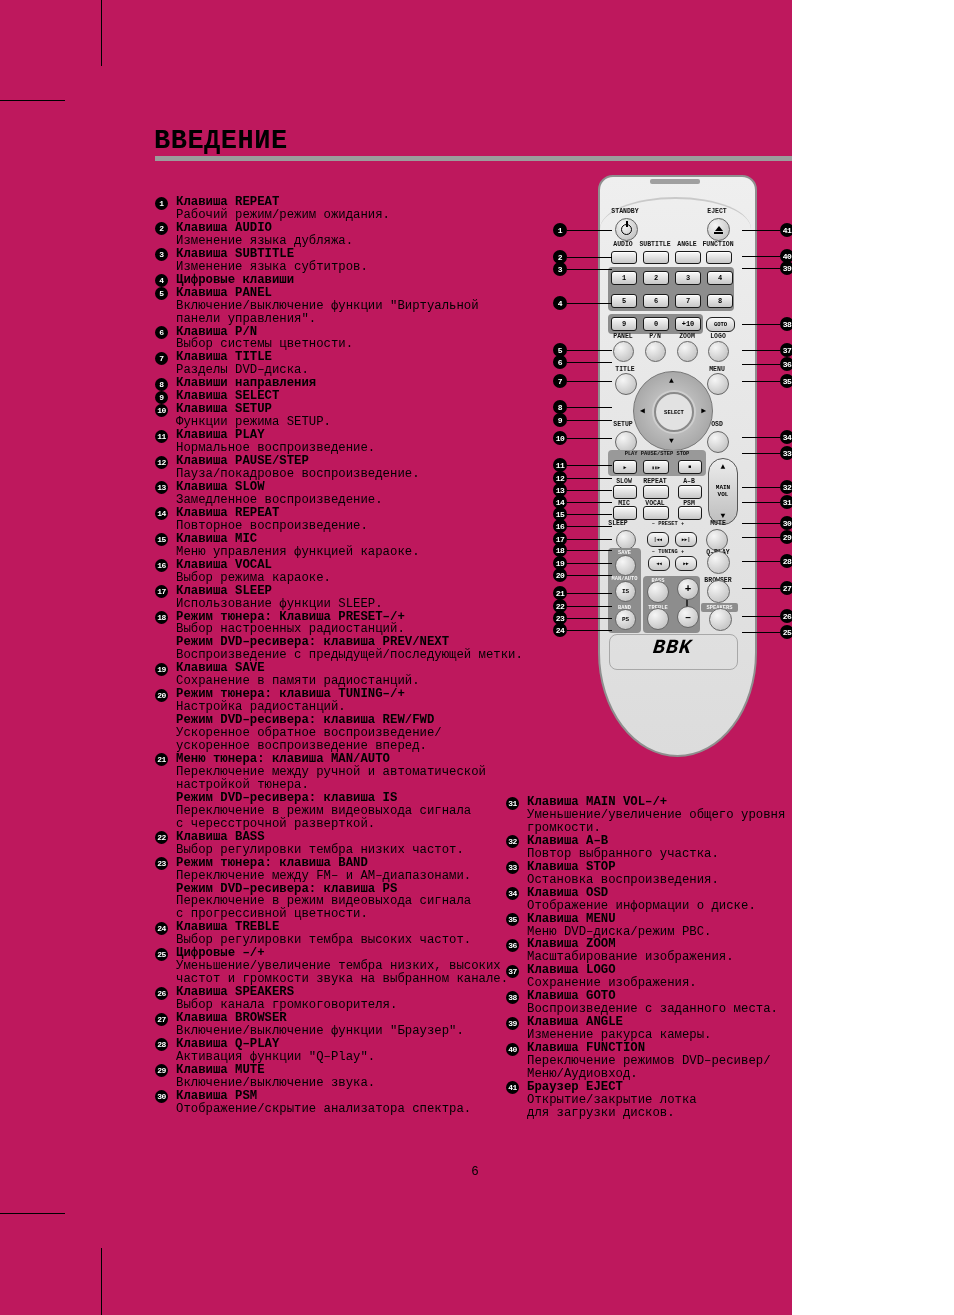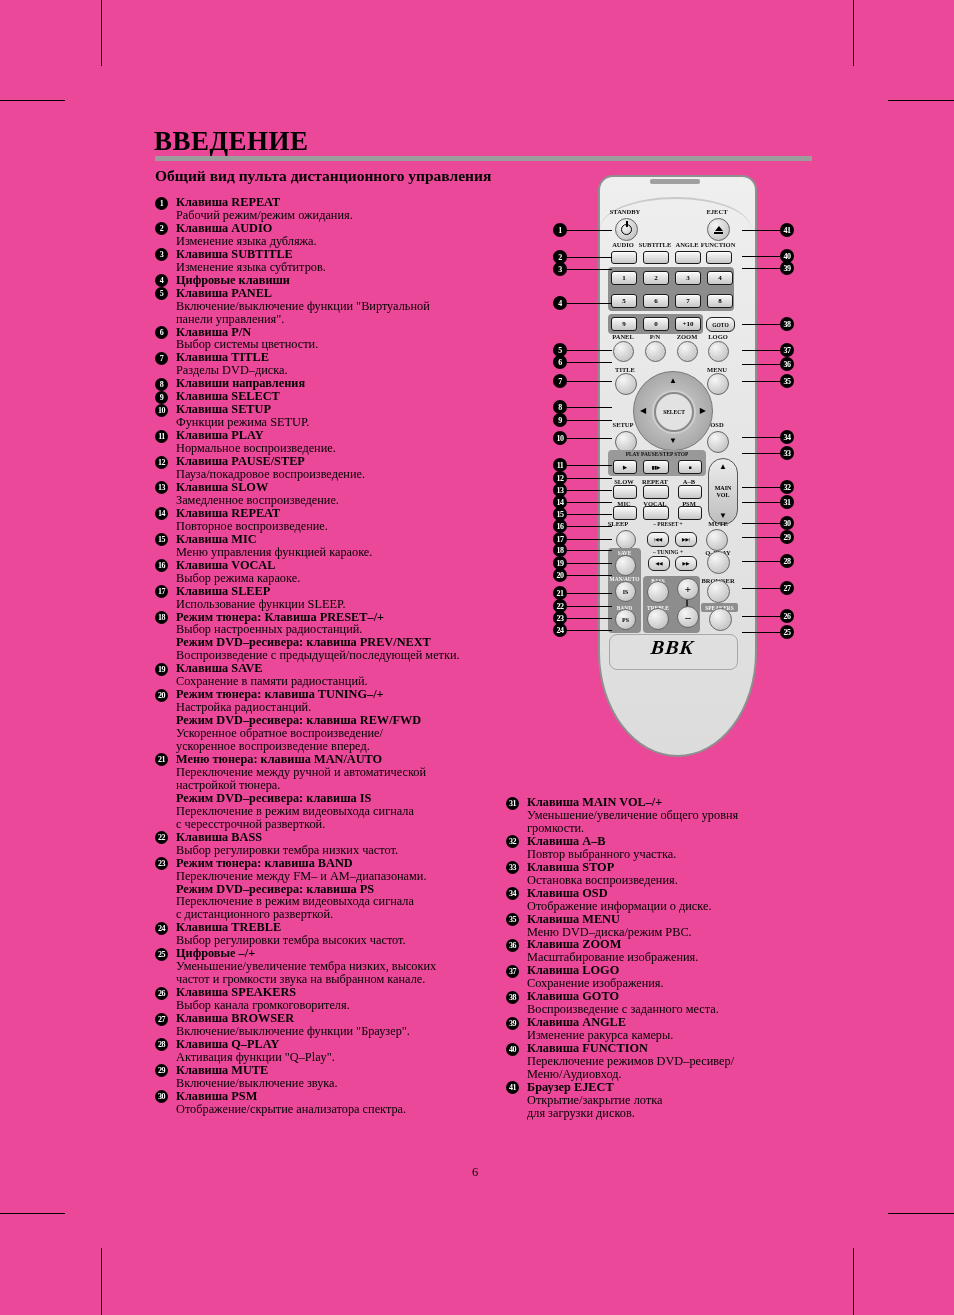--- a/index.html
+++ b/index.html
@@ -1,17 +1,17 @@
 <!DOCTYPE html>
 <html><head>
 <meta charset="utf-8">
 <style>
   html,body{margin:0;padding:0;background:#fff;}
-  .page{position:relative;width:954px;height:1315px;background:#ec4899;overflow:hidden;
-        font-family:Liberation Serif, serif;color:#000;}
+  .page{position:relative;width:792px;height:1315px;background:#be185d;overflow:hidden;
+        font-family:Liberation Mono, monospace;color:#000;}
   .mark{position:absolute;background:#000;}
   
   .title{position:absolute;left:154px;top:126px;font-size:27px;font-weight:800;letter-spacing:.5px;}
   .rule{position:absolute;left:155px;top:156px;width:657px;height:5px;background:#9c9c9c;}
   .subtitle{position:absolute;left:155px;top:167px;font-size:15.5px;font-weight:bold;}
   
   .list{position:absolute;}
   #list-left{left:155px;top:196px;width:400px;}
   #list-right{left:506px;top:796px;width:330px;}
   .item{position:relative;padding-left:21px;}
@@ -78,21 +78,20 @@
   <div class="mark" style="left:0;top:100px;width:65px;height:1px"></div>
   <div class="mark" style="left:853px;top:0;width:1px;height:66px"></div>
   <div class="mark" style="left:888px;top:100px;width:66px;height:1px"></div>
   <div class="mark" style="left:101px;top:1248px;width:1px;height:67px"></div>
   <div class="mark" style="left:0;top:1213px;width:65px;height:1px"></div>
   <div class="mark" style="left:853px;top:1248px;width:1px;height:67px"></div>
   <div class="mark" style="left:888px;top:1213px;width:66px;height:1px"></div>
 
   <div class="title">ВВЕДЕНИЕ</div>
   <div class="rule"></div>
-  <div class="subtitle">Общий вид пульта дистанционного управления</div>
 
   <div id="list-left" class="list">
       <div class="item">
         <span class="nbadge">1</span>
         <div class="line b">Клавиша REPEAT</div>
         <div class="line">Рабочий режим/режим ожидания.</div>
       </div>
       <div class="item">
         <span class="nbadge">2</span>
         <div class="line b">Клавиша AUDIO</div>
@@ -204,21 +203,21 @@
         <span class="nbadge">22</span>
         <div class="line b">Клавиша BASS</div>
         <div class="line">Выбор регулировки тембра низких частот.</div>
       </div>
       <div class="item">
         <span class="nbadge">23</span>
         <div class="line b">Режим тюнера: клавиша BAND</div>
         <div class="line">Переключение между FM– и AM–диапазонами.</div>
         <div class="line b">Режим DVD–ресивера: клавиша PS</div>
         <div class="line">Переключение в режим видеовыхода сигнала</div>
-        <div class="line">с дистанционного разверткой.</div>
+        <div class="line">с прогрессивной цветности.</div>
       </div>
       <div class="item">
         <span class="nbadge">24</span>
         <div class="line b">Клавиша TREBLE</div>
         <div class="line">Выбор регулировки тембра высоких частот.</div>
       </div>
       <div class="item">
         <span class="nbadge">25</span>
         <div class="line b">Цифровые –/+</div>
         <div class="line">Уменьшение/увеличение тембра низких, высоких</div>

